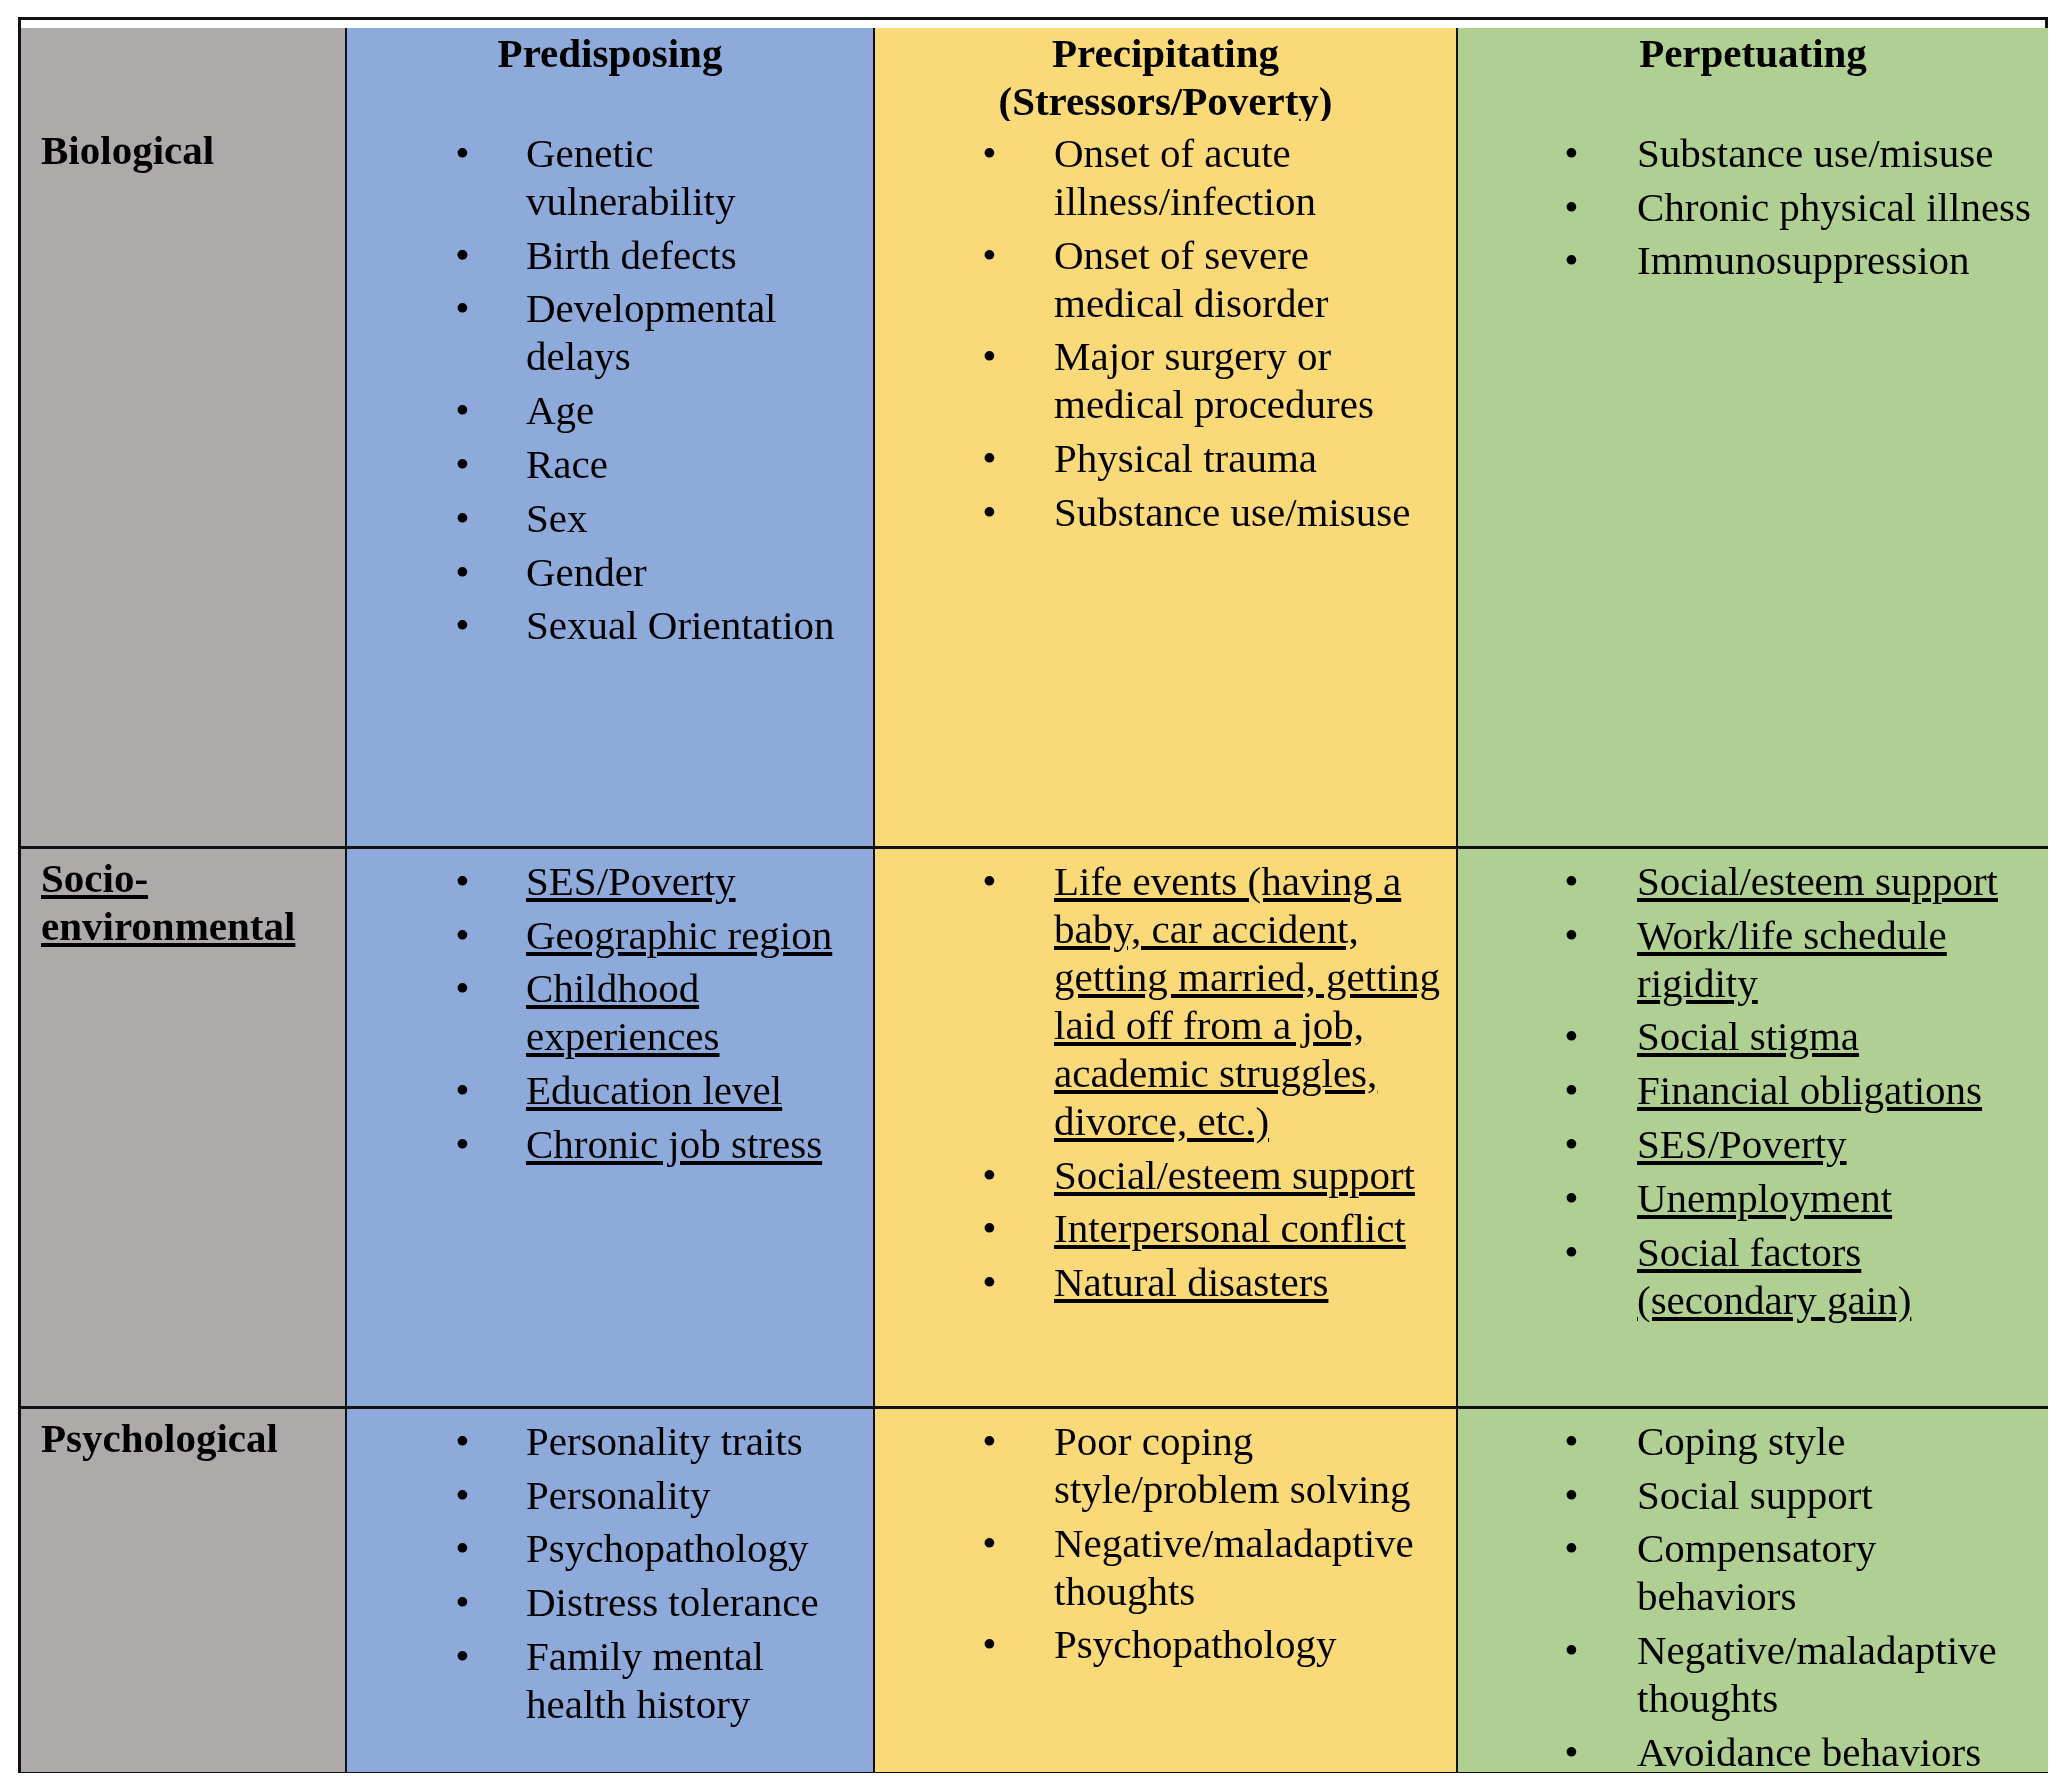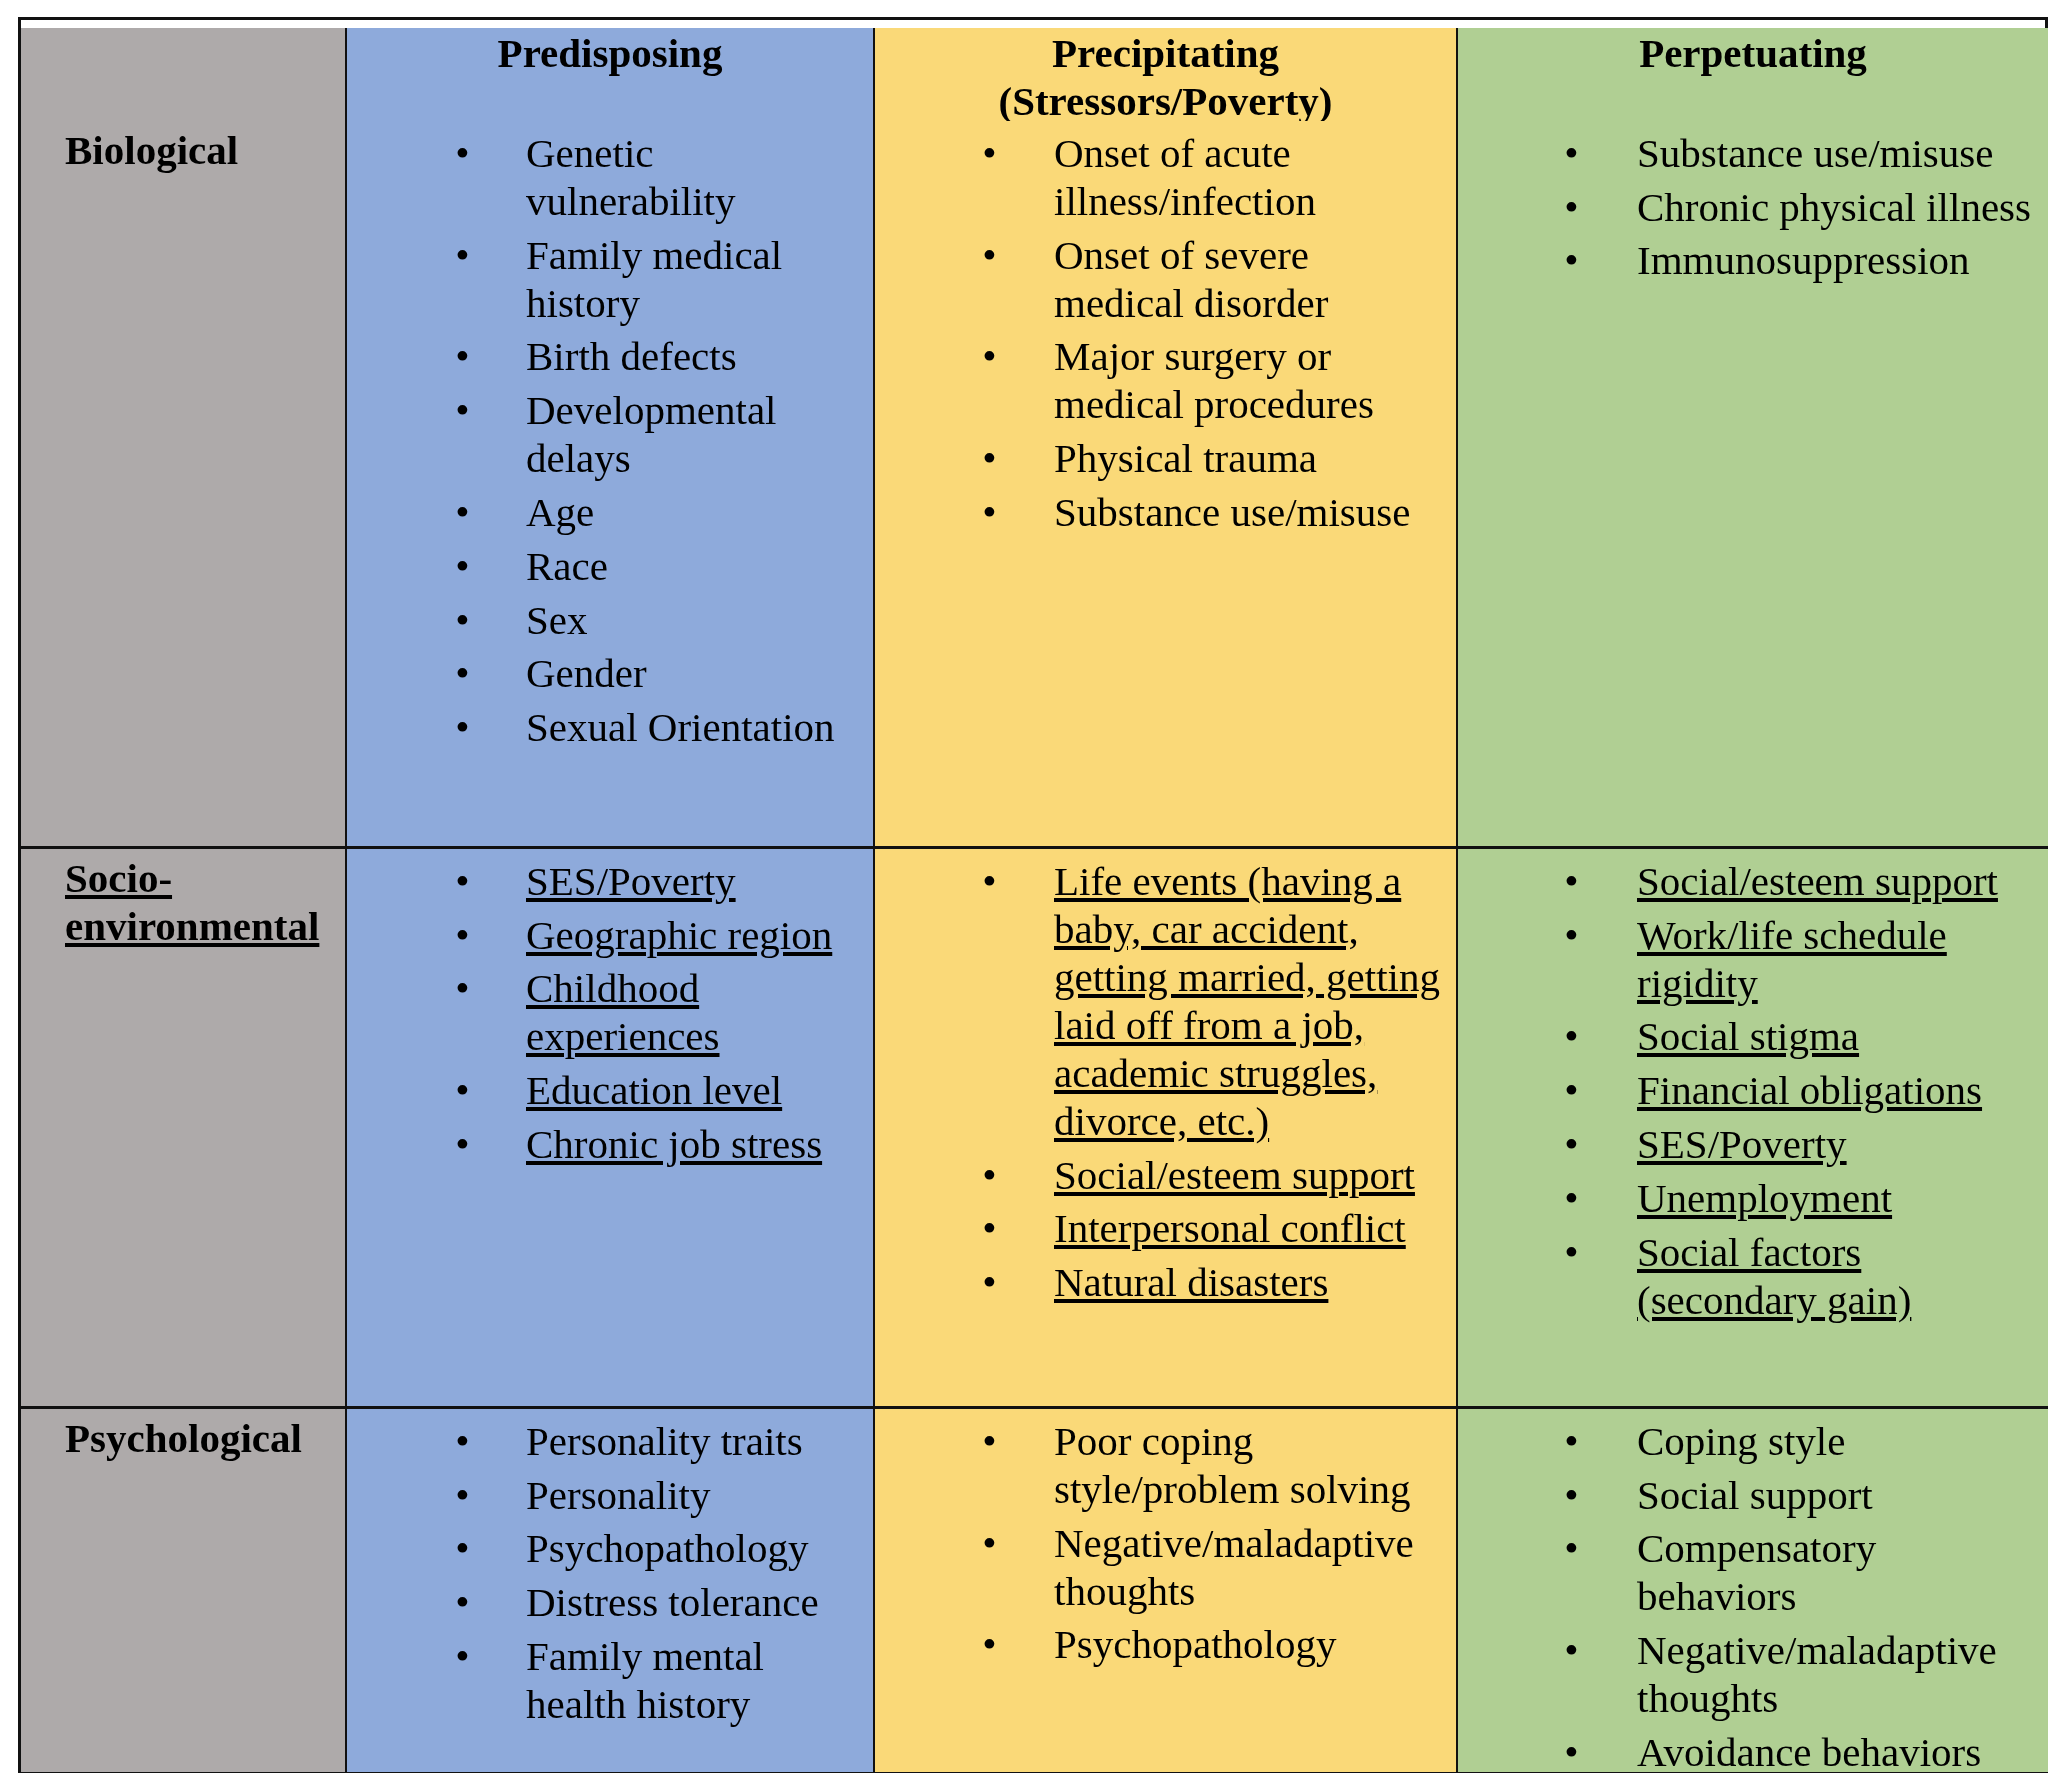--- a/index.html
+++ b/index.html
@@ -10,21 +10,21 @@
   .cell { position: absolute; box-sizing: border-box; border-right: 2.5px solid #111; border-bottom: 3.3px solid #111; }
   .c0 { left: 0; width: 326px; background: #aeaaaa; }
   .c1 { left: 326px; width: 528px; background: #8eaadb; }
   .c2 { left: 854px; width: 583px; background: #fad978; }
   .c3 { left: 1437px; width: 590px; background: #b0cf93; border-right: none; }
   .r0 { top: 8px; height: 131px; }
   .r1 { top: 101px; height: 728px; }
   .r2 { top: 829px; height: 560px; text-decoration: underline; }
   .r3 { top: 1389px; height: 363px; border-bottom: none; }
   .hdr { font-weight: bold; font-size: 41px; line-height: 48px; text-align: center; padding-top: 1.7px; }
-  .rowlabel { font-weight: bold; font-size: 41px; line-height: 48px; padding: 5px 0 0 44px; }
+  .rowlabel { font-weight: bold; font-size: 41px; line-height: 48px; padding: 5px 0 0 20px; }
   ul.items { list-style: none; margin: 0; padding: 8.3px 0 0 0; }
   ul.items li { position: relative; font-size: 41px; line-height: 48px; margin-bottom: 5.8px; padding-left: 179px; padding-right: 11.6px; }
   ul.items li .bullet { position: absolute; left: 99px; top: 0; width: 33px; text-align: center; }
   .c2 ul.items li { padding-left: 179px; }
   .c2 ul.items li .bullet { left: 98px; }
   .c3 ul.items li { padding-left: 179px; }
   .c3 ul.items li .bullet { left: 97px; }
 </style>
 </head>
 <body>
@@ -42,21 +42,21 @@
   <div class="cell c3 r0 hdr">
     <div>Perpetuating</div>
   </div>
 
   <div class="cell c0 r1 rowlabel">
     <span>Biological</span>
   </div>
   <div class="cell c1 r1">
     <ul class="items">
         <li><span class="bullet">•</span><span>Genetic vulnerability</span></li>
-        <li><span class="bullet">•</span><span>Family medical history</span></li>
+        <li><span class="bullet">•</span></li>
         <li><span class="bullet">•</span><span>Birth defects</span></li>
         <li><span class="bullet">•</span><span>Developmental delays</span></li>
         <li><span class="bullet">•</span><span>Age</span></li>
         <li><span class="bullet">•</span><span>Race</span></li>
         <li><span class="bullet">•</span><span>Sex</span></li>
         <li><span class="bullet">•</span><span>Gender</span></li>
         <li><span class="bullet">•</span><span>Sexual Orientation</span></li>
       </ul>
   </div>
   <div class="cell c2 r1">

